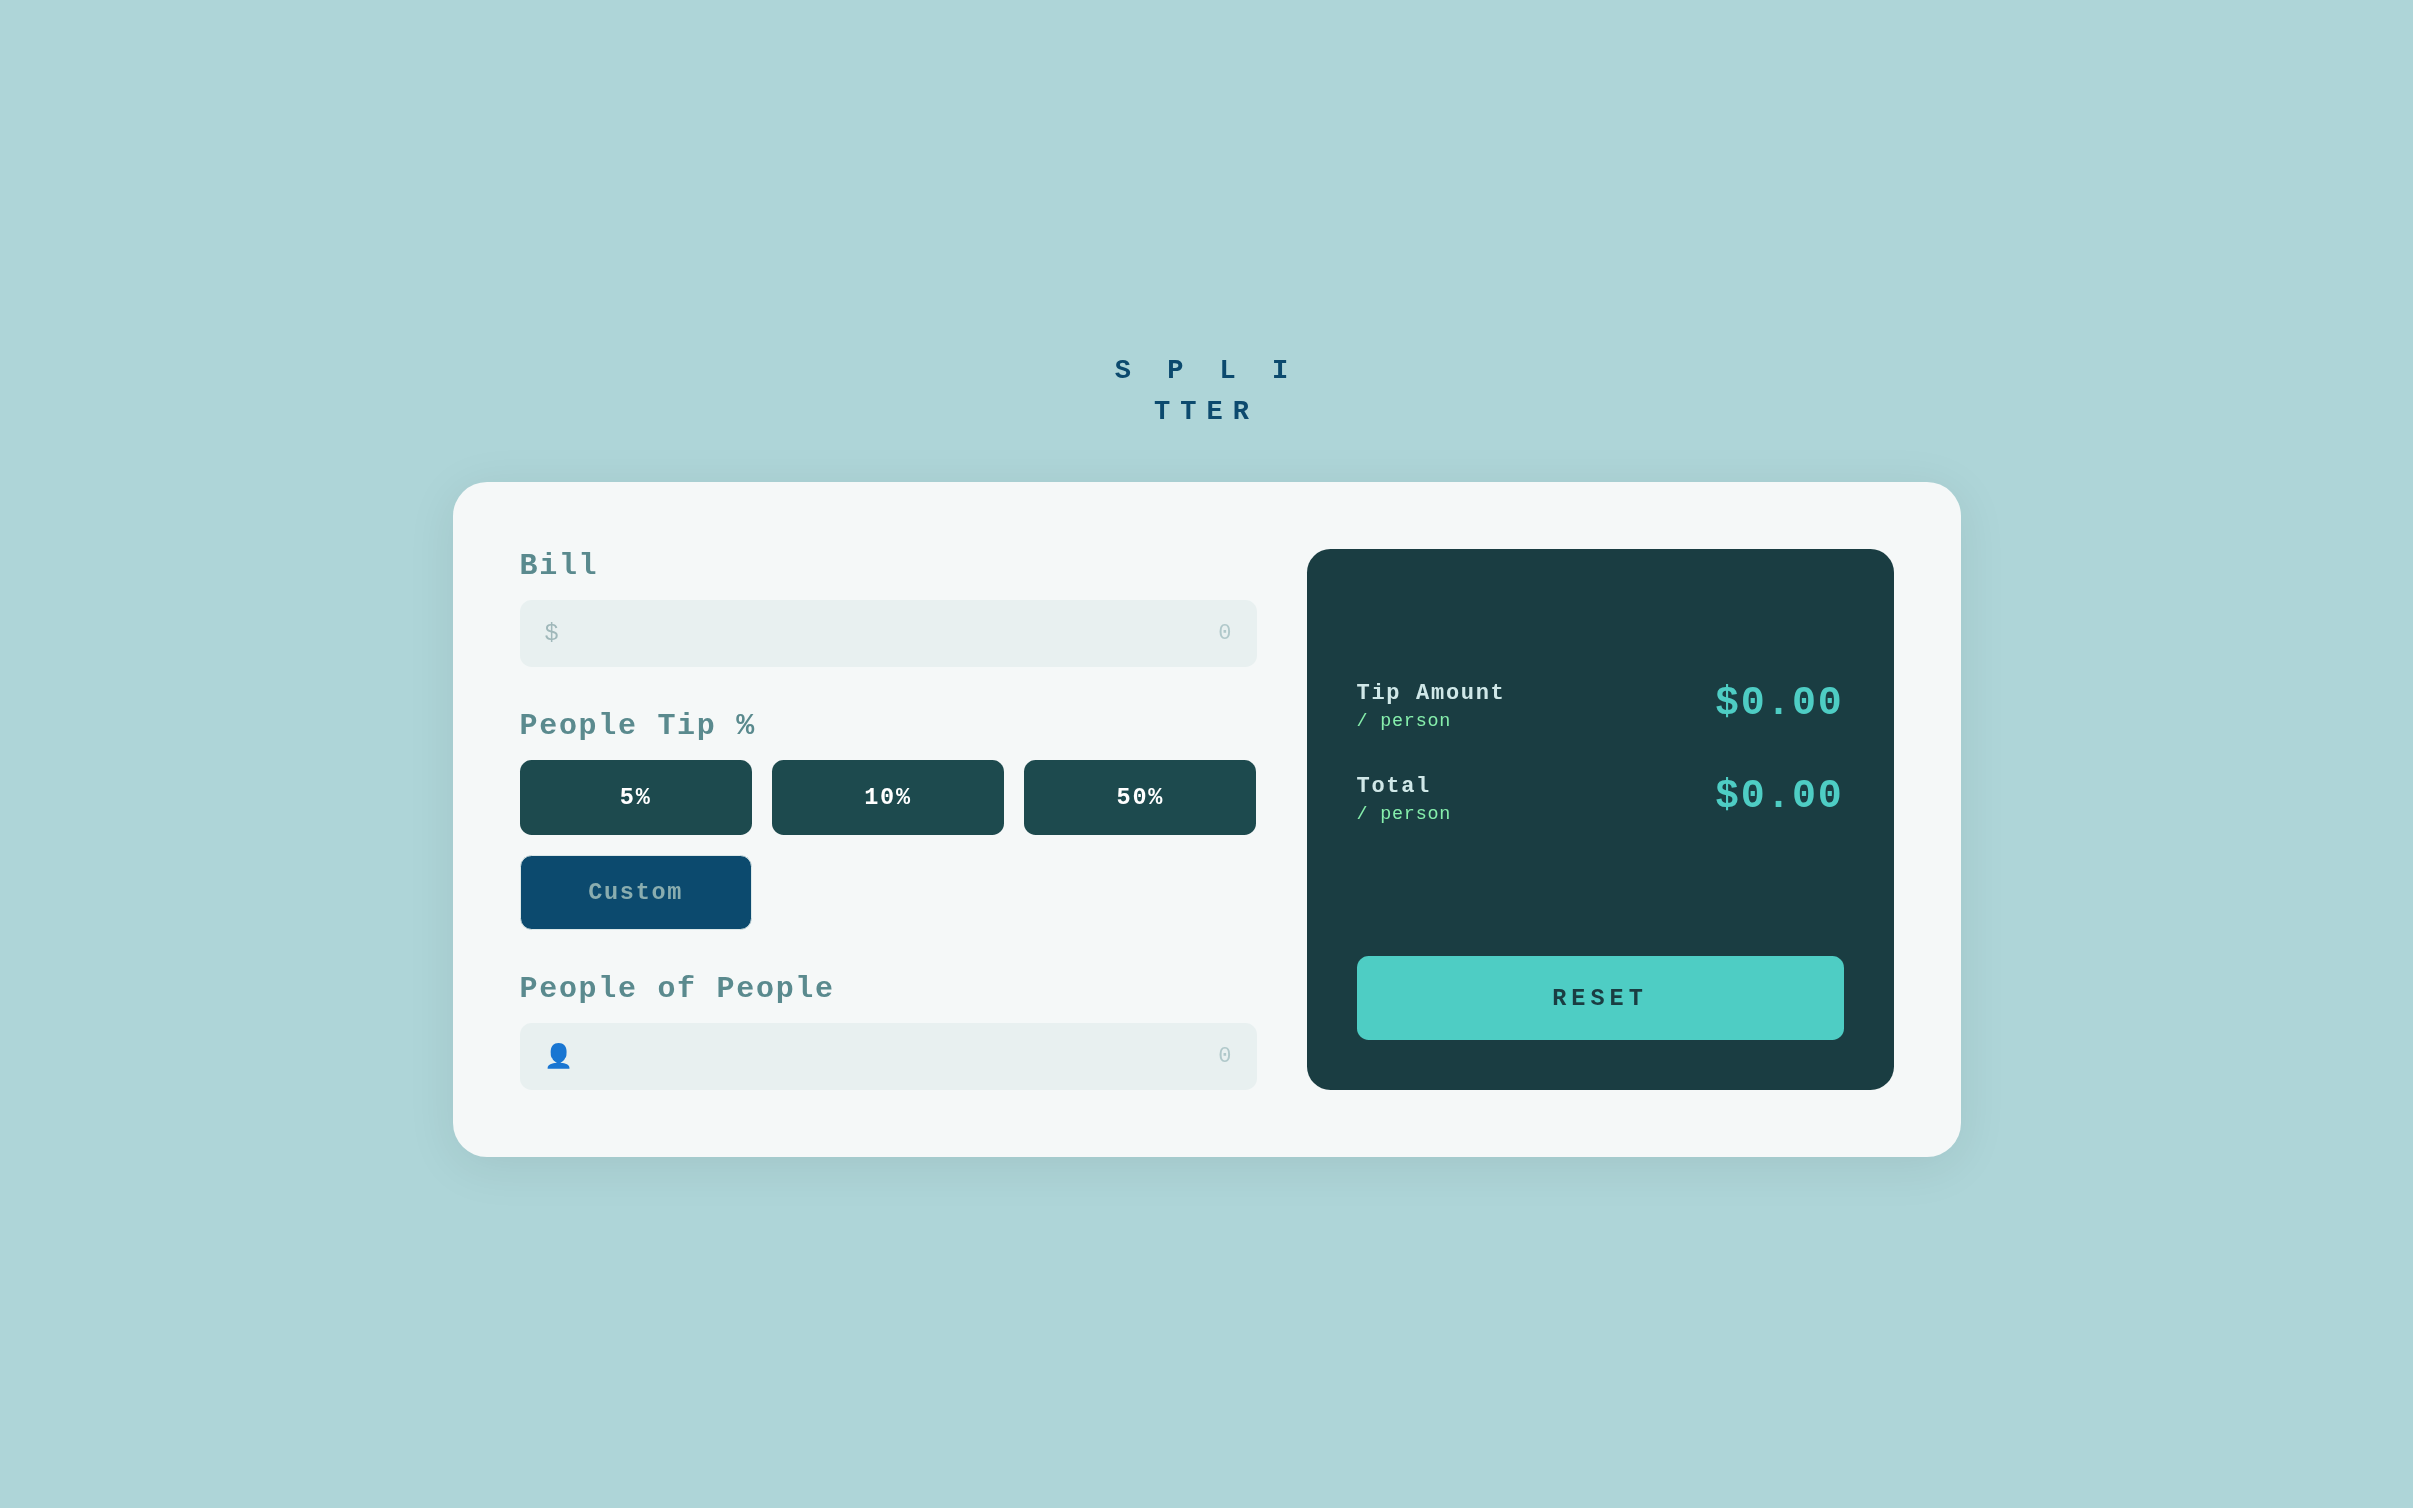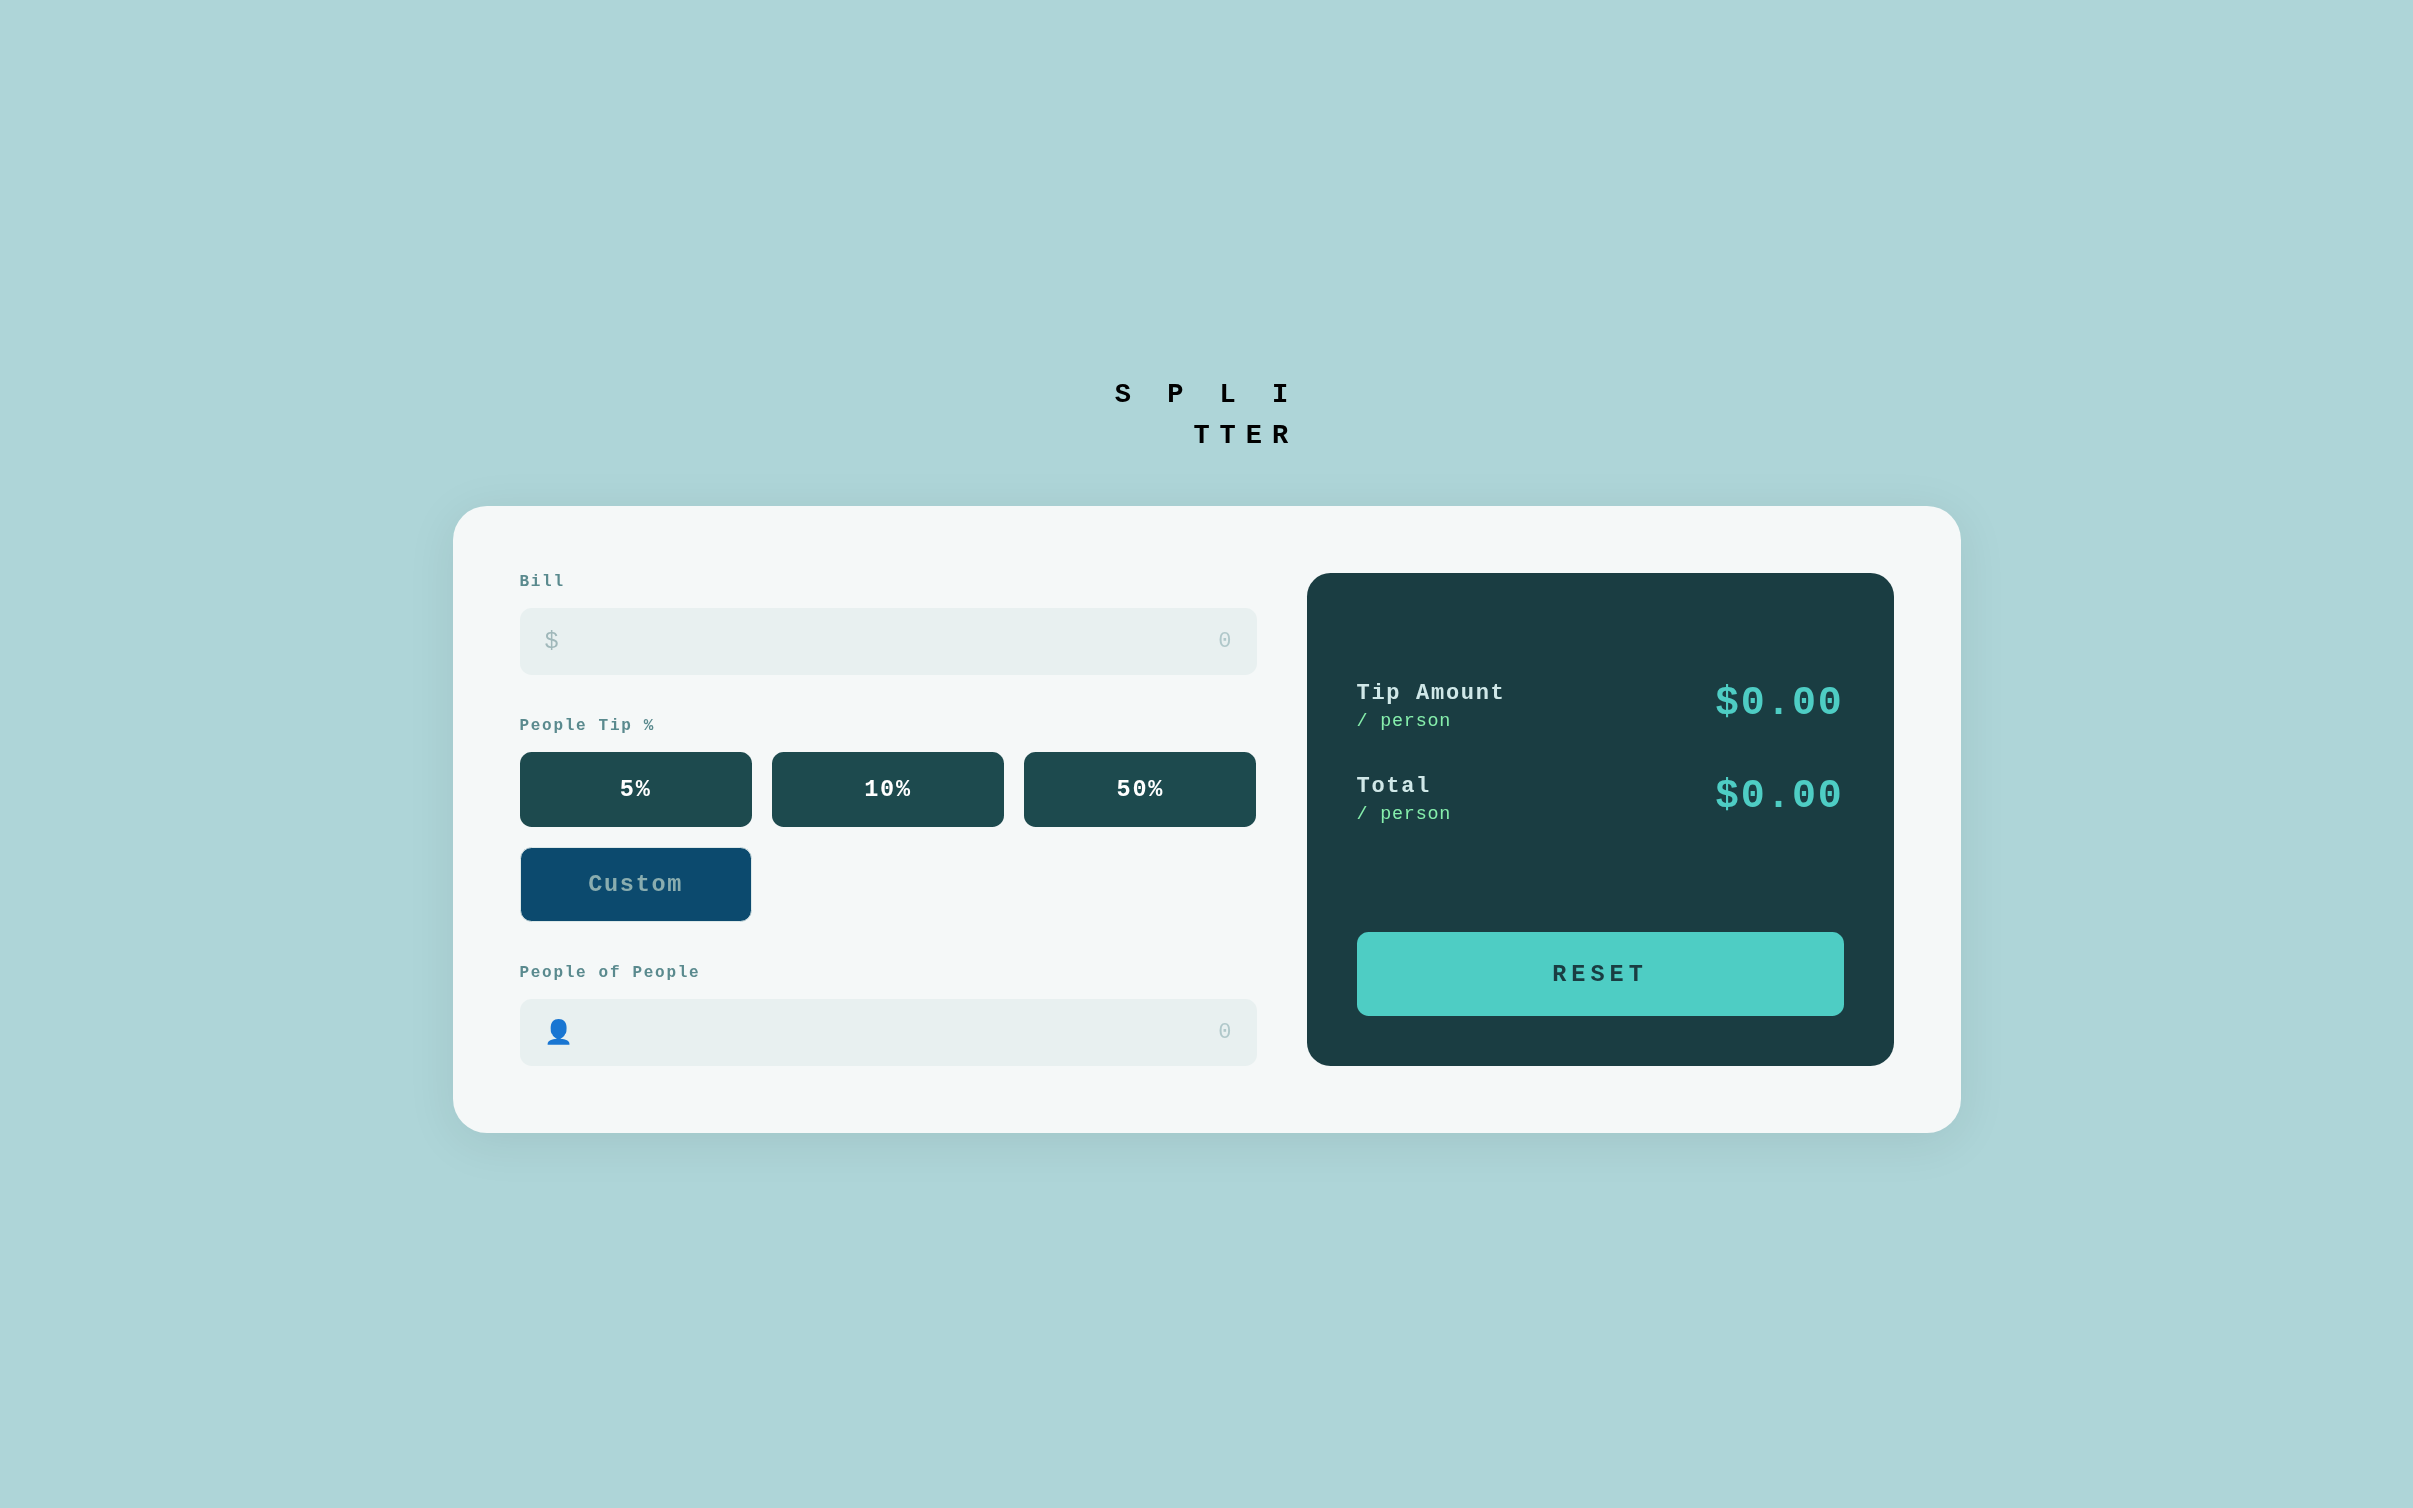--- a/index.html
+++ b/index.html
@@ -13,24 +13,24 @@
       height: 1508px;
       background-color: #aed5d8;
       display: flex;
       flex-direction: column;
       align-items: center;
       justify-content: center;
       font-family: 'Courier New', Courier, monospace;
     }
 
     .app-title {
-      text-align: right;
+      text-align: center;
       margin-bottom: 50px;
       letter-spacing: 10px;
-      color: #000000;
+      color: #0c4a6e;
       font-size: 27px;
       font-weight: 600;
       line-height: 1.5;
     }
 
     .card {
       background: #f5f8f8;
       border-radius: 34px;
       padding: 67px;
       display: flex;
@@ -47,21 +47,21 @@
       gap: 42px;
     }
 
     .field-group {
       display: flex;
       flex-direction: column;
       gap: 17px;
     }
 
     .field-label {
-      font-size: 16px;
+      font-size: 30px;
       font-weight: 600;
       color: #5a8a8e;
       letter-spacing: 1.7px;
       font-family: 'Courier New', Courier, monospace;
     }
 
     .input-wrapper {
       background: #e8f0f0;
       border-radius: 11.7px;
       display: flex;

